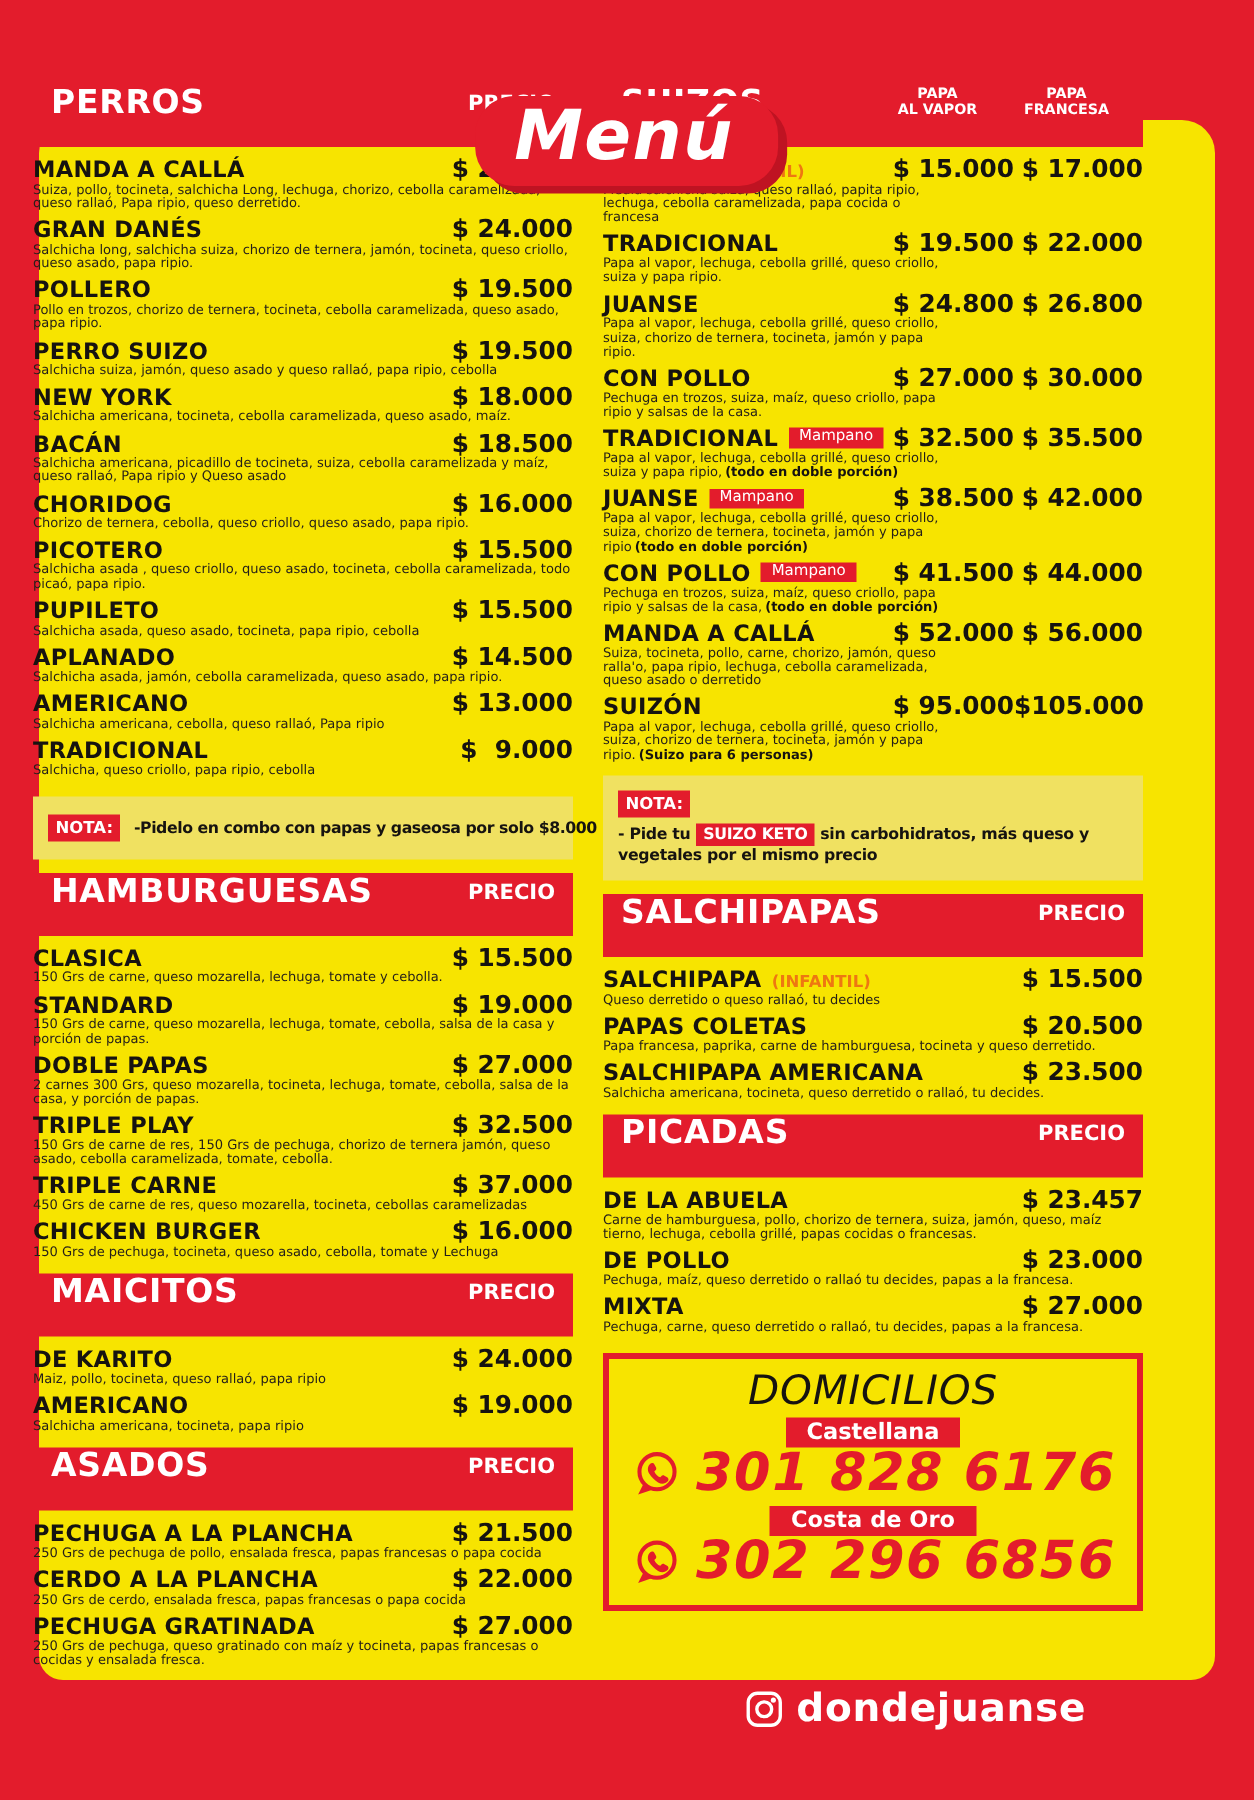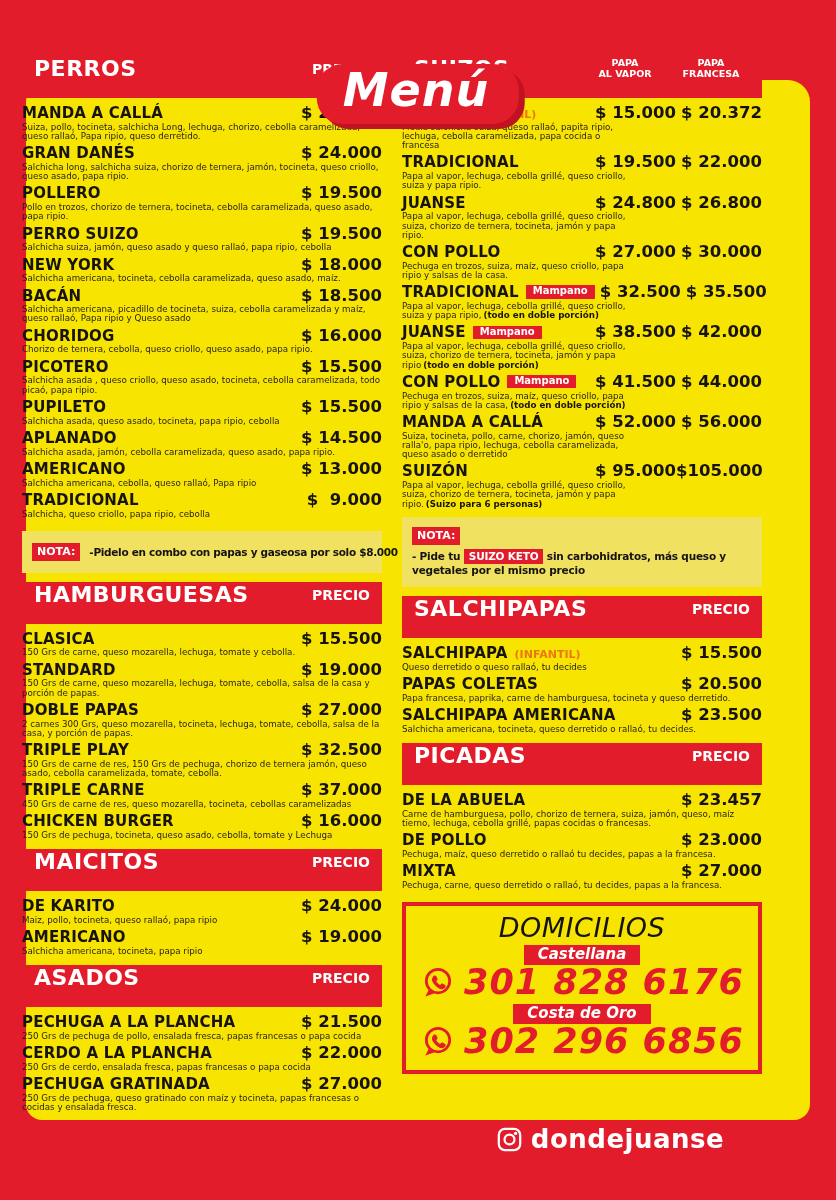--- a/index.html
+++ b/index.html
@@ -44,21 +44,21 @@
   .sec-price{font-size:14px; font-weight:bold; padding-right:4px;}
   .col-head{width:86px; text-align:center; font-size:9.5px; font-weight:bold; line-height:1.12;}
 
   
   .item{margin-bottom:3px;}
   .item-top{display:flex; align-items:baseline; line-height:1.05; min-height:16px;}
   .item-name{font-weight:bold; font-size:15px; letter-spacing:.2px; white-space:nowrap;}
   .item-tag{margin-left:7px; white-space:nowrap;}
   .item-tag.tag-orange{color:var(--orange); font-weight:bold; font-size:11px;}
   .item-tag.tag-badge{
-    background:var(--red); color:var(--white); font-weight:bold; font-size:10px;
+    background:var(--red); color:var(--white); font-weight:normal; font-size:10px;
     padding:1px 7px 2px; align-self:center;
   }
   .item-price{margin-left:auto; font-weight:bold; font-size:16.5px; white-space:pre;}
   .item-price.pcol{margin-left:0; width:86px; text-align:right; flex:0 0 86px;}
   .spacer{margin-left:auto;}
   .item-desc{font-size:8.7px; line-height:1.06; margin-top:1px; color:#241f19;}
   .items-double .item-desc{max-width:232px;}
   .desc-bold{font-weight:bold; color:var(--ink); margin-left:2px;}
 
   
@@ -82,21 +82,21 @@
     position:relative; margin-top:12px; background:var(--yellow);
     border:4px solid var(--red); padding:6px 8px 10px; text-align:center;
   }
   .dom-box::before{
     content:""; position:absolute; left:-11px; top:7px; right:5px; bottom:-10px;
     border:3px solid var(--black); z-index:-1;
   }
   .dom-title{font-size:27px; font-weight:normal; font-style:italic; letter-spacing:.5px; color:var(--ink);}
   .zone-label{
     display:inline-block; background:var(--red); color:var(--white);
-    font-weight:bold; font-style:italic; font-size:15px; padding:0 14px 2px; margin-top:2px;
+    font-weight:bold; font-size:15px; padding:0 14px 2px; margin-top:2px;
   }
   .phone-row{display:flex; align-items:center; justify-content:center; gap:8px; margin-top:-2px;}
   .wa{width:36px; height:36px; flex:0 0 36px;}
   .phone{color:var(--red); font-size:35px; font-weight:bold; font-style:italic; letter-spacing:1px; white-space:nowrap; line-height:1.1;}
 
   
   .ig-row{
     position:absolute; left:420px; top:1124px; width:380px;
     display:flex; align-items:center; justify-content:center; gap:8px; z-index:6;
   }
@@ -374,21 +374,21 @@
           <span>FRANCESA</span>
         </span>
       </div>
       <div class="items items-double">
   <div class="item">
     <div class="item-top">
       <span class="item-name">JUNIOR</span>
       <span class="item-tag tag-orange">(INFANTIL)</span>
       <span class="spacer"></span>
       <span class="item-price pcol">$ 15.000</span>
-      <span class="item-price pcol">$ 20.372</span>
+      <span class="item-price pcol">$ 17.000</span>
     </div>
     <div class="item-desc"><span>Media salchicha suiza, queso rallaó, papita ripio, lechuga, cebolla caramelizada, papa cocida o francesa</span></div>
   </div>
 
   <div class="item">
     <div class="item-top">
       <span class="item-name">TRADICIONAL</span>
 
       <span class="spacer"></span>
       <span class="item-price pcol">$ 19.500</span>

